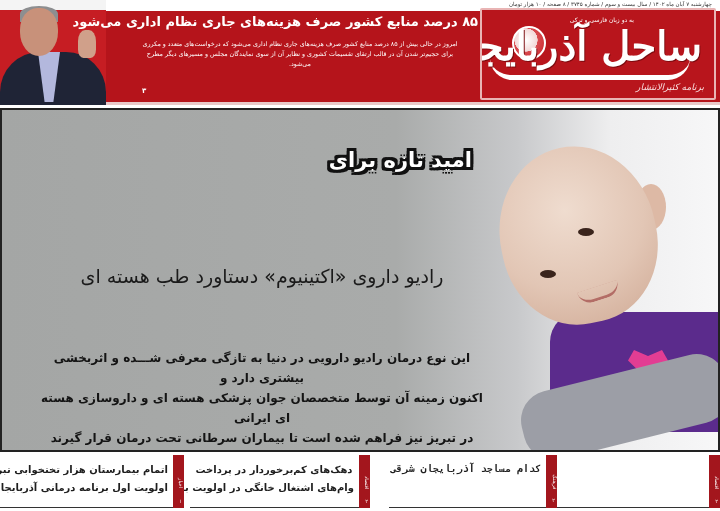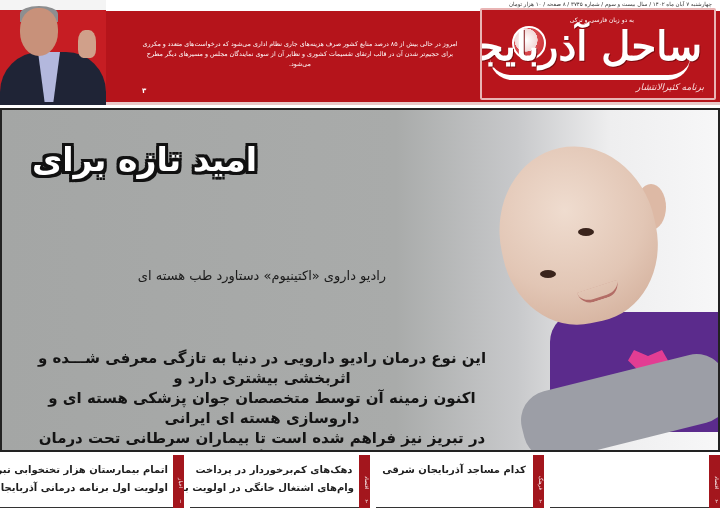--- a/index.html
+++ b/index.html
@@ -38,27 +38,27 @@
     .portrait .shirt { position: absolute; left: 38px; top: 52px; width: 22px; height: 50px; background: #b3b8dd;
       clip-path: polygon(0 0, 100% 0, 70% 100%, 30% 100%); }
     .portrait .head { position: absolute; left: 20px; top: 8px; width: 38px; height: 48px; border-radius: 45% 45% 50% 50%;
       background: #c8917a; }
     .portrait .hair { position: absolute; left: 20px; top: 6px; width: 38px; height: 16px; border-radius: 50% 50% 0 0; background: #8d8e90; }
     .portrait .hand { position: absolute; left: 78px; top: 30px; width: 18px; height: 28px; border-radius: 40% 40% 30% 30%; background: #d0a08a; }
 
     
     .feature { position: absolute; left: 0; top: 108px; width: 720px; height: 344px; border: 2px solid #222;
       background: linear-gradient(90deg, #a4a6a5 0%, #a9abaa 55%, #c8c9cb 72%, #eeeeef 85%, #f7f7f8 100%); overflow: hidden; }
-    .headline { position: absolute; left: 30px; top: 30px; width: 440px; direction: rtl; text-align: left;
-      font-family: "DejaVu Sans", sans-serif; font-weight: bold; font-size: 33px; line-height: 40px; color: #fff;
+    .headline { position: absolute; left: 30px; top: 30px; width: 440px; direction: rtl; text-align: right;
+      font-family: "DejaVu Sans", sans-serif; font-weight: bold; font-size: 21px; line-height: 40px; color: #fff;
       text-shadow: -3px -3px 0 #111, 3px -3px 0 #111, -3px 3px 0 #111, 3px 3px 0 #111, 0 3px 0 #111, 0 -3px 0 #111, 3px 0 0 #111, -3px 0 0 #111; }
     .subhead { position: absolute; left: 60px; top: 155px; width: 400px; direction: rtl; text-align: center;
-      font-size: 13px; line-height: 22px; color: #1a1a1a; }
+      font-size: 19px; line-height: 22px; color: #1a1a1a; }
     .body-text { position: absolute; left: 30px; top: 238px; width: 460px; direction: rtl; text-align: center;
-      font-weight: bold; font-size: 15px; line-height: 20px; color: #141414; }
+      font-weight: bold; font-size: 12px; line-height: 20px; color: #141414; }
 
     .photo { position: absolute; left: 478px; top: 22px; width: 240px; height: 322px; overflow: hidden; }
     .child-head { position: absolute; left: 20px; top: 14px; width: 156px; height: 178px; border-radius: 50% 50% 46% 46%;
       background: radial-gradient(circle at 45% 35%, #efdccf 0%, #e2c6b5 55%, #cfa994 100%); transform: rotate(-12deg); }
     .child-ear { position: absolute; left: 156px; top: 52px; width: 30px; height: 46px; border-radius: 50%; background: #ddb9a5; }
     .eye { position: absolute; width: 16px; height: 8px; border-radius: 50%; background: #3a241c; }
     .eye.l { left: 98px; top: 96px; } .eye.r { left: 60px; top: 138px; }
     .smile { position: absolute; left: 98px; top: 154px; width: 42px; height: 14px; border-bottom: 3px solid #b36d66; border-radius: 0 0 30px 30px; transform: rotate(-18deg); }
     .shirt-child { position: absolute; left: 70px; top: 180px; width: 180px; height: 120px; background: #5b2b8c;
       border-radius: 30px 0 0 0; }
@@ -83,20 +83,21 @@
 
   <div class="portrait">
     <div class="bg"></div>
     <div class="suit"></div>
     <div class="shirt"></div>
     <div class="hair"></div>
     <div class="head"></div>
     <div class="hand"></div>
   </div>
 
+  <div class="lead-head">۸۵ درصد منابع کشور صرف هزینه‌های جاری نظام اداری می‌شود</div>
   <div class="lead-body">امروز در حالی بیش از ۸۵ درصد منابع کشور صرف هزینه‌های جاری نظام اداری می‌شود که درخواست‌های متعدد و مکرری برای حجیم‌تر شدن آن در قالب ارتقای تقسیمات کشوری و نظایر آن از سوی نمایندگان مجلس و مسیرهای دیگر مطرح می‌شود.</div>
   <div class="lead-page">۳</div>
 
   <div class="logo-box">
     <div class="logo-globe"></div>
     <div class="logo-langs">به دو زبان فارسی و ترکی</div>
     <div class="logo-swoosh"></div>
     <div class="logo-title">ساحل آذربایجان</div>
     <div class="logo-tagline">برنامه کثیرالانتشار</div>
   </div>
@@ -124,21 +125,21 @@
     <div class="smile"></div>
     <div class="sleeve"></div>
   </div>
 </section>
 
 <section class="teasers">
   <div class="teaser" style="right:0; width:170px;">
     <div class="tag">اقتصاد</div>
     <div class="tagnum">۲</div>
   </div>
-  <div class="teaser" style="right:176px; width:168px;">
+  <div class="teaser" style="right:163px; width:168px;font-family:Liberation Mono, monospace;">
     <div class="tag">فرهنگ</div>
     <div class="tagnum">۲</div>
     <div class="txt">
       <div>کدام مساجد آذربایجان شرقی</div>
     </div>
   </div>
   <div class="teaser" style="right:350px; width:180px;">
     <div class="tag">اقتصاد</div>
     <div class="tagnum">۲</div>
     <div class="txt">

